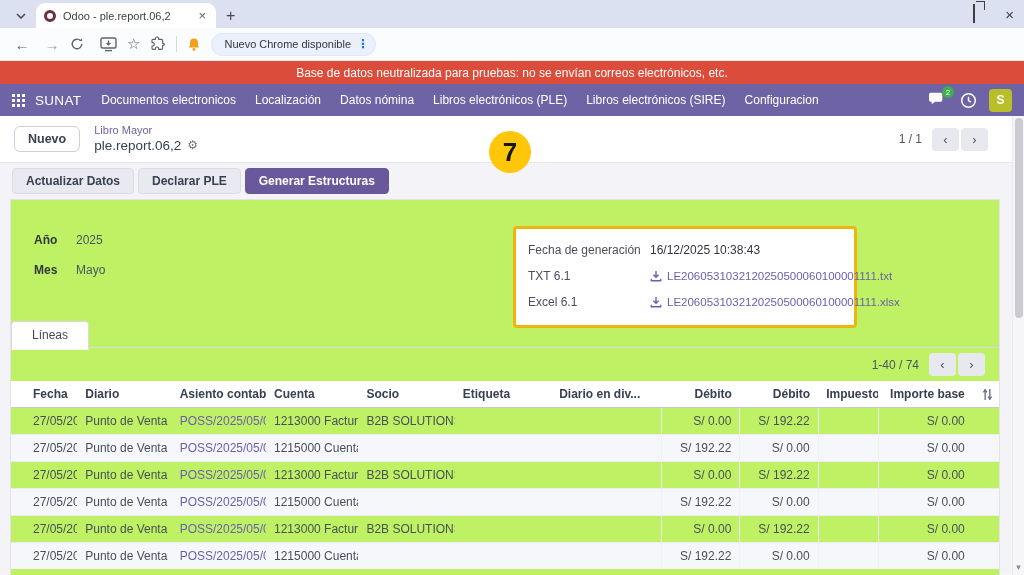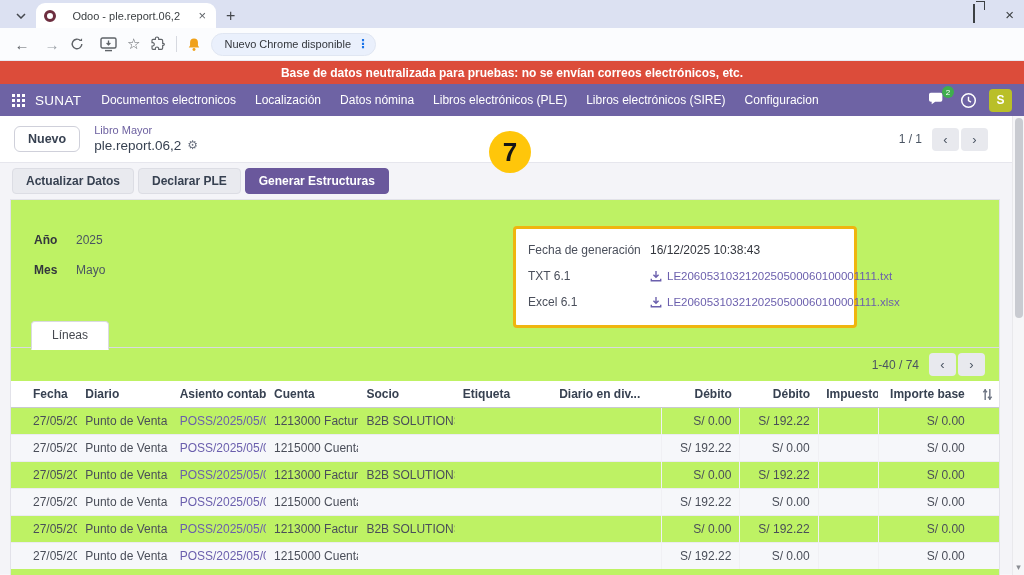--- a/index.html
+++ b/index.html
@@ -4,21 +4,21 @@
 <style>
   * { margin:0; padding:0; box-sizing:border-box; }
   html,body { width:1024px; height:575px; overflow:hidden; }
   body { font-family:"Liberation Sans","DejaVu Sans",sans-serif; color:#374151; background:#f7f7fa; position:relative; }
 
   
   .titlebar { height:28px; background:#dce1f2; display:flex; align-items:flex-end; position:relative; }
   .tab-search { width:26px; height:20px; margin:0 2px 2px 8px; display:flex; align-items:center; justify-content:center; border-radius:6px; color:#45484f; }
   .tab { width:180px; height:25px; background:#ffffff; border-radius:9px 9px 0 0; display:flex; align-items:center; padding:0 8px; gap:7px; }
   .favicon { width:12px; height:12px; border-radius:50%; border:3px solid #6d2e3f; background:#fff; flex:none; }
-  .tab-title { font-size:11px; color:#3c4043; flex:1; white-space:nowrap; overflow:hidden;text-align:center; }
+  .tab-title { font-size:11px; color:#3c4043; flex:1; white-space:nowrap; overflow:hidden; }
   .tab-close { font-size:13px; color:#5f6368; padding:0 2px; }
   .newtab { font-size:16px; color:#44474c; margin:0 0 4px 10px; line-height:1; }
   .win-controls { position:absolute; right:10px; top:0; height:28px; display:flex; align-items:center; gap:30px; color:#3c4043; }
   .wc-min { width:10px; height:1.4px; background:#3c4043; }
   .wc-restore { width:9px; height:9px; border:1.4px solid #3c4043; position:relative; }
   .wc-restore:before { content:""; position:absolute; left:2px; top:-4px; width:8px; height:8px; border:1.4px solid #3c4043; border-left:none; border-bottom:none; }
   .wc-close { font-size:15px; line-height:1; }
 
   
   .toolbar { height:33px; background:#fbfcfe; display:flex; align-items:center; padding:0 10px; gap:6px; border-bottom:1px solid #e8eaf1; }
@@ -26,21 +26,21 @@
   .nav-ic.fwd { color:#9aa0a6; }
   .urlbar { flex:1; height:23px; background:#eef0f5; border-radius:12px; display:flex; align-items:center; padding:0 12px; gap:8px; margin:0 6px; }
   .urlbar .url { font-size:11.5px; color:#202124; white-space:nowrap; overflow:hidden; }
   .tb-right { display:flex; align-items:center; gap:10px; }
   .tb-sep { width:1px; height:16px; background:#d6d9e0; }
   .update-pill { height:23px; background:#eaf0fc; border:1px solid #e0e6f2; border-radius:12px; display:flex; align-items:center; gap:6px; padding:0 6px 0 12px; }
   .update-pill span.txt { font-size:11px; color:#33363c; white-space:nowrap; }
   .kebab { color:#1a73e8; font-weight:bold; font-size:12px; letter-spacing:0; }
 
   
-  .banner { height:23px; background:#dc4c3a; color:#ffffff; font-size:12px; display:flex; align-items:center; justify-content:center;font-weight:bold; }
+  .banner { height:23px; background:#dc4c3a; color:#ffffff; font-size:12px; display:flex; align-items:center; justify-content:center; }
 
   
   .odoo-nav { height:32px; background:#6e63a4; display:flex; align-items:center; padding:8px 12px; color:#fff; }
   .apps-grid { width:13px; height:13px; display:grid; grid-template-columns:repeat(3,1fr); gap:2px; margin-right:10px; }
   .apps-grid i { background:#fff; width:3px; height:3px; display:block; }
   .brand { font-size:13.5px; letter-spacing:.3px; margin-right:20px; }
   .nav-items { display:flex; gap:19px; flex:1; }
   .nav-item { font-size:12px; white-space:nowrap; }
   .nav-right { display:flex; align-items:center; gap:12px; }
   .msg-wrap { position:relative; width:20px; height:18px; }
@@ -71,21 +71,21 @@
   .field-label { width:42px; font-size:12px; font-weight:bold; color:#33363d; }
   .field-value { font-size:12px; color:#4b5563; }
 
   .gen-box { position:absolute; left:502px; top:1px; width:344px; border:3px solid #efb50f; border-radius:4px; background:#fff; padding:8px 12px 10px; }
   .gen-row { display:flex; align-items:center; height:26px; }
   .gen-label { width:122px; font-size:12px; color:#4a4f5b; flex:none; }
   .gen-value { font-size:12px; color:#33363d; }
   .gen-link { font-size:11.5px; color:#6b5fad; display:flex; align-items:center; gap:5px; }
 
   .notebook { border-bottom:1px solid #d9dae1; height:28px; }
-  .nb-tab { display:inline-block; margin-left:20px; padding:6px 20px 7px; font-size:12px; color:#45484f; background:#fff; border:1px solid #d9dae1; border-bottom:1px solid #fff; border-radius:4px 4px 0 0; position:relative; top:1px; }
+  .nb-tab { display:inline-block; padding:6px 20px 7px; font-size:12px; color:#45484f; background:#fff; border:1px solid #d9dae1; border-bottom:1px solid #fff; border-radius:4px 4px 0 0; position:relative; top:1px; }
 
   .list-pager { height:33px; display:flex; align-items:center; justify-content:flex-end; gap:10px; padding-right:14px; }
 
   table.lines { width:100%; border-collapse:collapse; table-layout:fixed; }
   .lines th { font-size:12px; font-weight:bold; color:#374151; text-align:left; padding:6px 8px; border-bottom:1px solid #c8c9d0; background:#fff; white-space:nowrap; overflow:hidden; }
   .lines td { font-size:12px; color:#4a4e59; padding:6px 8px; border-top:1px solid #ebebf1; white-space:nowrap; overflow:hidden; }
   .lines tr.line-row:nth-child(even) td { background:#f6f7fa; }
   .lines .first { padding-left:22px; }
   .lines .num { text-align:right; }
   .lines .sep { border-left:1px solid #f0f0f4; }

